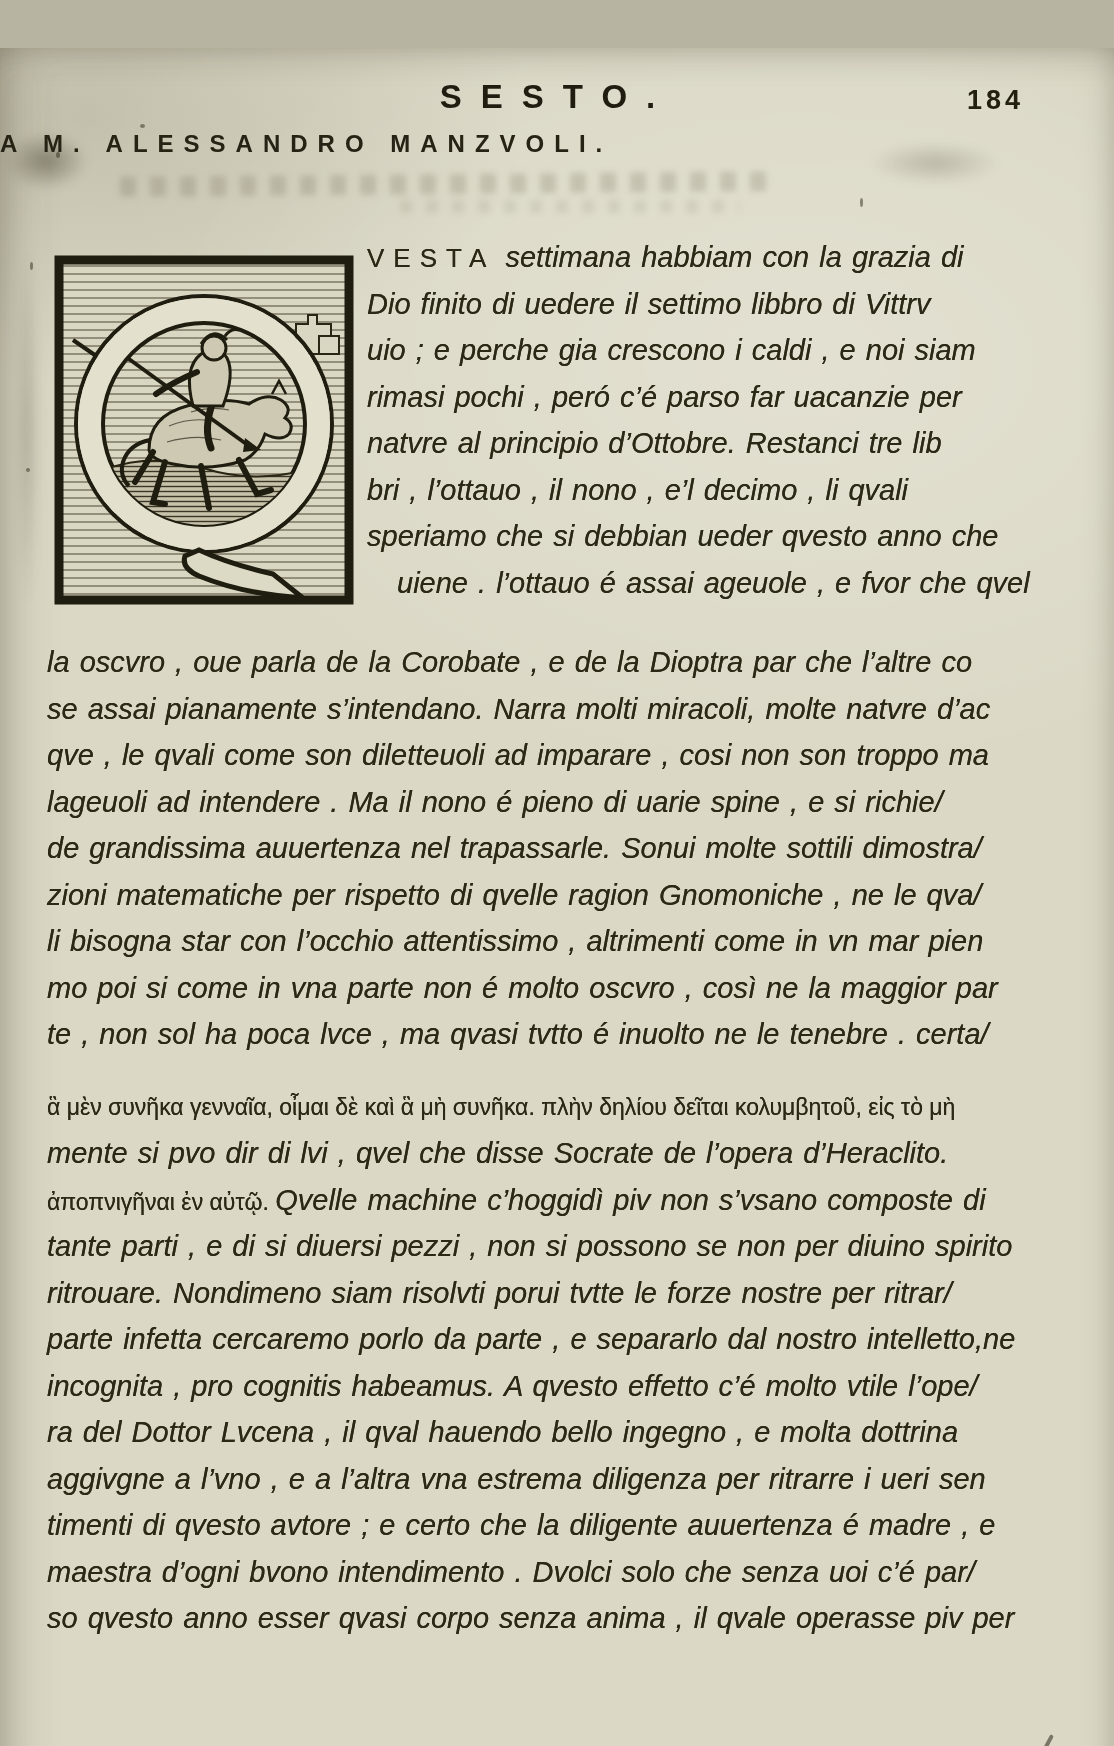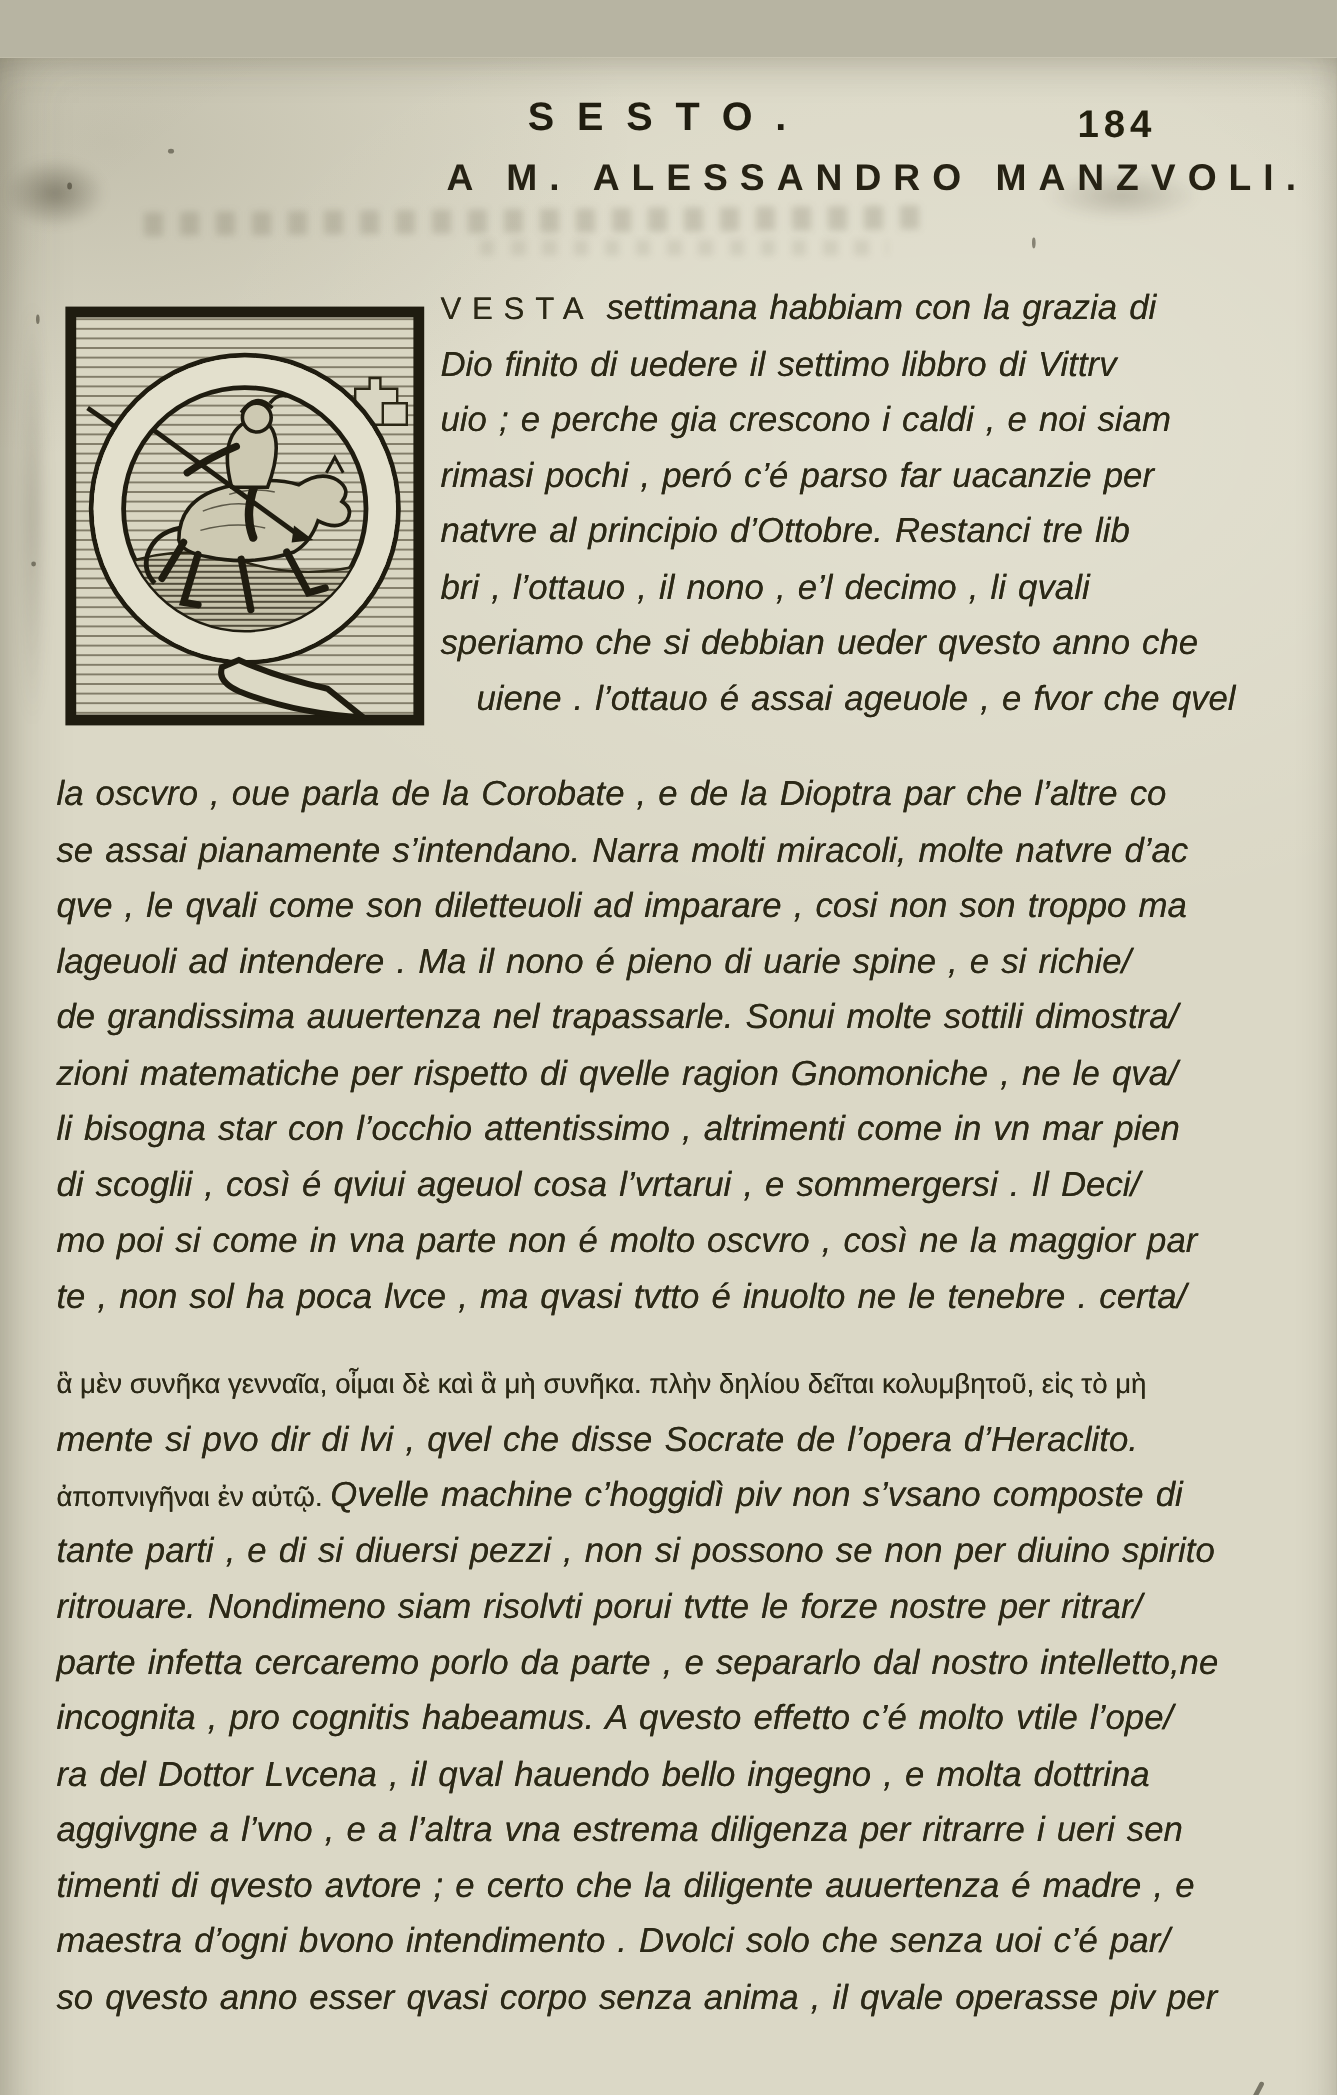--- a/index.html
+++ b/index.html
@@ -10,23 +10,23 @@
       radial-gradient(1500px 1900px at 52% 55%, rgba(0,0,0,0) 55%, rgba(82,76,50,.16) 100%),
       #dbd8c6;
     box-shadow: inset 28px 0 55px -28px rgba(60,55,35,.38),
                 inset -18px 0 38px -22px rgba(60,55,35,.22),
                 inset 0 -24px 44px -24px rgba(60,55,35,.22),
                 inset 0 22px 40px -26px rgba(60,55,35,.25);
     font-family:Liberation Sans, sans-serif;margin-top:48px;}
   
   .section-title{position:absolute;top:30px;left:0;width:100%;text-align:center;
     font-weight:700;font-size:33px;letter-spacing:19px;color:#201d10;}
-  .page-number{position:absolute;top:37px;left:898px;font-size:32px;letter-spacing:4px;color:#23200f;font-weight:600;}
-  .dedication{position:absolute;top:82px;left:0;width:100%;text-align:right;
-    font-weight:600;font-size:31px;letter-spacing:10px;color:#262214;box-sizing:border-box;padding-right:24px;}
+  .page-number{position:absolute;top:37px;left:967px;font-size:27px;letter-spacing:4px;color:#23200f;font-weight:600;}
+  .dedication{position:absolute;top:82px;left:0;width:100%;text-align:left;
+    font-weight:600;font-size:24px;letter-spacing:10px;color:#262214;box-sizing:border-box;padding-right:52px;}
   
   .content{position:absolute;top:180px;left:47px;width:1030px;}
   .intro-row{display:flex;align-items:flex-end;}
   .intro-row svg{flex:0 0 auto;margin:26px 12px 0 6px;}
   .intro-lines{flex:1 1 auto;}
   .line{height:46.5px;line-height:46.5px;white-space:nowrap;}
   .line span{text-shadow:0 0 .5px rgba(40,36,20,.85);}
   .italic{font-style:italic;font-size:29px;color:#2b2816;word-spacing:2px;}
   .caps{font-style:normal;font-size:26px;letter-spacing:9px;color:#2b2816;}
   .greek{font-style:normal;font-size:23px;color:#2b2816;}
@@ -130,21 +130,20 @@
     </div>
 
     <div class="full-lines">
         <div class="line"><span class="italic">la oscvro , oue parla de la Corobate , e de la Dioptra par che l’altre co</span></div>
         <div class="line"><span class="italic">se assai pianamente s’intendano. Narra molti miracoli, molte natvre d’ac</span></div>
         <div class="line"><span class="italic">qve , le qvali come son diletteuoli ad imparare , cosi non son troppo ma</span></div>
         <div class="line"><span class="italic">lageuoli ad intendere . Ma il nono é pieno di uarie spine , e si richie/</span></div>
         <div class="line"><span class="italic">de grandissima auuertenza nel trapassarle. Sonui molte sottili dimostra/</span></div>
         <div class="line"><span class="italic">zioni matematiche per rispetto di qvelle ragion Gnomoniche , ne le qva/</span></div>
         <div class="line"><span class="italic">li bisogna star con l’occhio attentissimo , altrimenti come in vn mar pien</span></div>
-        <div class="line"><span class="italic">di scoglii , così é qviui ageuol cosa l’vrtarui , e sommergersi . Il Deci/</span></div>
         <div class="line"><span class="italic">mo poi si come in vna parte non é molto oscvro , così ne la maggior par</span></div>
         <div class="line"><span class="italic">te , non sol ha poca lvce , ma qvasi tvtto é inuolto ne le tenebre . certa/</span></div>
         <div class="line gap-top"><span class="greek">ἃ μὲν συνῆκα γενναῖα, οἶμαι δὲ καὶ ἃ μὴ συνῆκα. πλὴν δηλίου δεῖται κολυμβητοῦ, εἰς τὸ μὴ</span></div>
         <div class="line"><span class="italic">mente si pvo dir di lvi , qvel che disse Socrate de l’opera d’Heraclito.</span></div>
         <div class="line"><span class="greek">ἀποπνιγῆναι ἐν αὐτῷ. </span><span class="italic">Qvelle machine c’hoggidì piv non s’vsano composte di</span></div>
         <div class="line"><span class="italic">tante parti , e di si diuersi pezzi , non si possono se non per diuino spirito</span></div>
         <div class="line"><span class="italic">ritrouare. Nondimeno siam risolvti porui tvtte le forze nostre per ritrar/</span></div>
         <div class="line"><span class="italic">parte infetta cercaremo porlo da parte , e separarlo dal nostro intelletto,ne</span></div>
         <div class="line"><span class="italic">incognita , pro cognitis habeamus. A qvesto effetto c’é molto vtile l’ope/</span></div>
         <div class="line"><span class="italic">ra del Dottor Lvcena , il qval hauendo bello ingegno , e molta dottrina</span></div>

